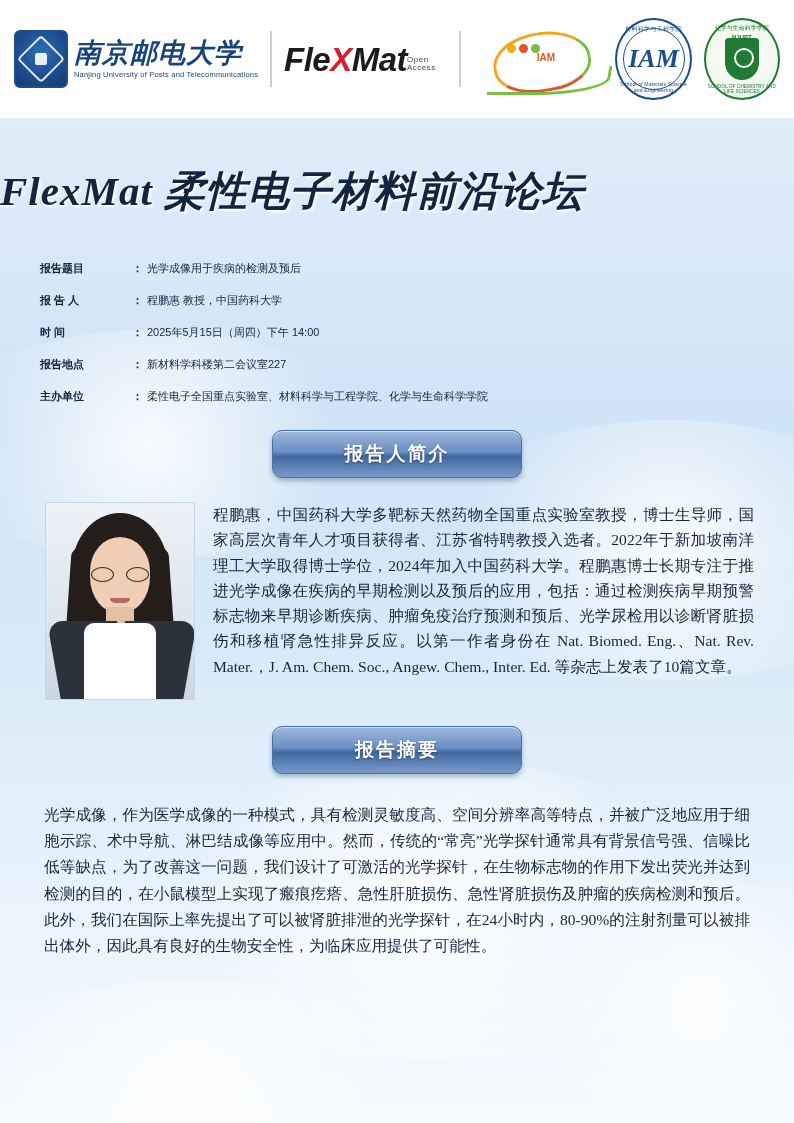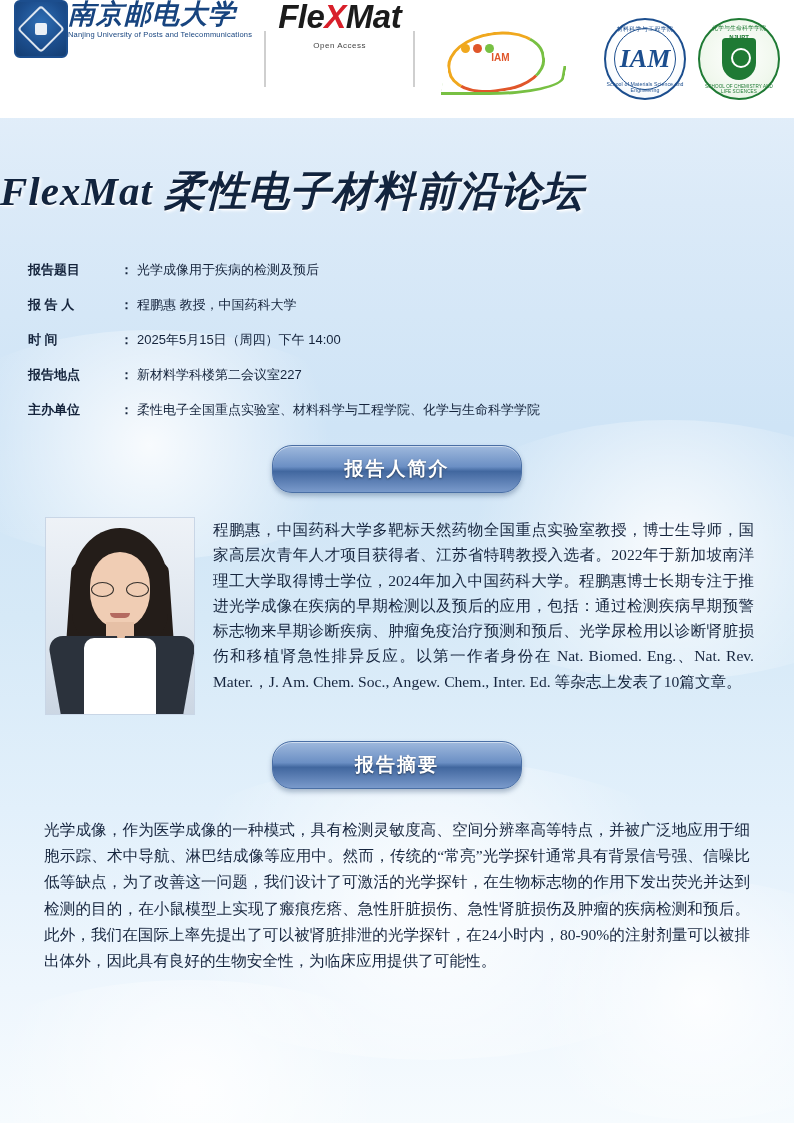--- a/index.html
+++ b/index.html
@@ -44,21 +44,22 @@
     padding: 0 14px;
     box-sizing: border-box;
   }
   .logo {
     display: flex;
     align-items: center;
     height: 100%;
   }
   .logo-njupt {
     display: flex;
-    align-items: flex-start;
+    align-items: center;
+    gap: 6px;
   }
   .crest {
     width: 54px;
     height: 58px;
     border-radius: 6px;
     background: radial-gradient(circle at 50% 38%, #2f6fb5 0%, #1c4e8e 55%, #143d71 100%);
     border: 2px solid #1c4e8e;
     box-sizing: border-box;
     position: relative;
     display: flex;
@@ -105,21 +106,21 @@
     margin-top: 2px;
   }
   .divider-v {
     width: 2px;
     height: 56px;
     background: #cfcfcf;
     margin: 0 12px;
   }
   .flexmat {
     display: flex;
-    flex-direction: column;
+    flex-direction: row;
     align-items: center;
     line-height: 1;
   }
   .flexmat-word {
     font-family: "Liberation Sans", sans-serif;
     font-size: 33px;
     font-weight: bold;
     font-style: italic;
     color: #1b1b1b;
     letter-spacing: -.5px;
@@ -282,22 +283,23 @@
 
   
   .info {
     margin: 42px 0 0 28px;
     width: 740px;
   }
   .info-row {
     display: flex;
     align-items: center;
     margin-bottom: 17px;
-    font-size: 13px;
+    font-size: 11px;
     color: #14233b;
+    margin-left: 12px;
   }
   .info-label {
     font-weight: bold;
     width: 92px;
     flex: 0 0 92px;
     letter-spacing: 0px;
   }
   .info-colon {
     font-weight: bold;
     margin-right: 4px;
@@ -308,21 +310,21 @@
 
   
   .banner-wrap {
     display: flex;
     justify-content: center;
     margin-top: 26px;
   }
   .banner {
     width: 248px;
     height: 46px;
-    border-radius: 20px;
+    border-radius: 10px;
     background: linear-gradient(180deg, #9fb9dd 0%, #6b8fc4 45%, #41679f 55%, #7a9acb 100%);
     border: 1px solid #4a6fa5;
     box-shadow: 0 3px 5px rgba(40,70,110,0.35), inset 0 1px 0 rgba(255,255,255,0.5);
     display: flex;
     align-items: center;
     justify-content: center;
     color: #ffffff;
     font-size: 19px;
     font-weight: bold;
     letter-spacing: 2px;

